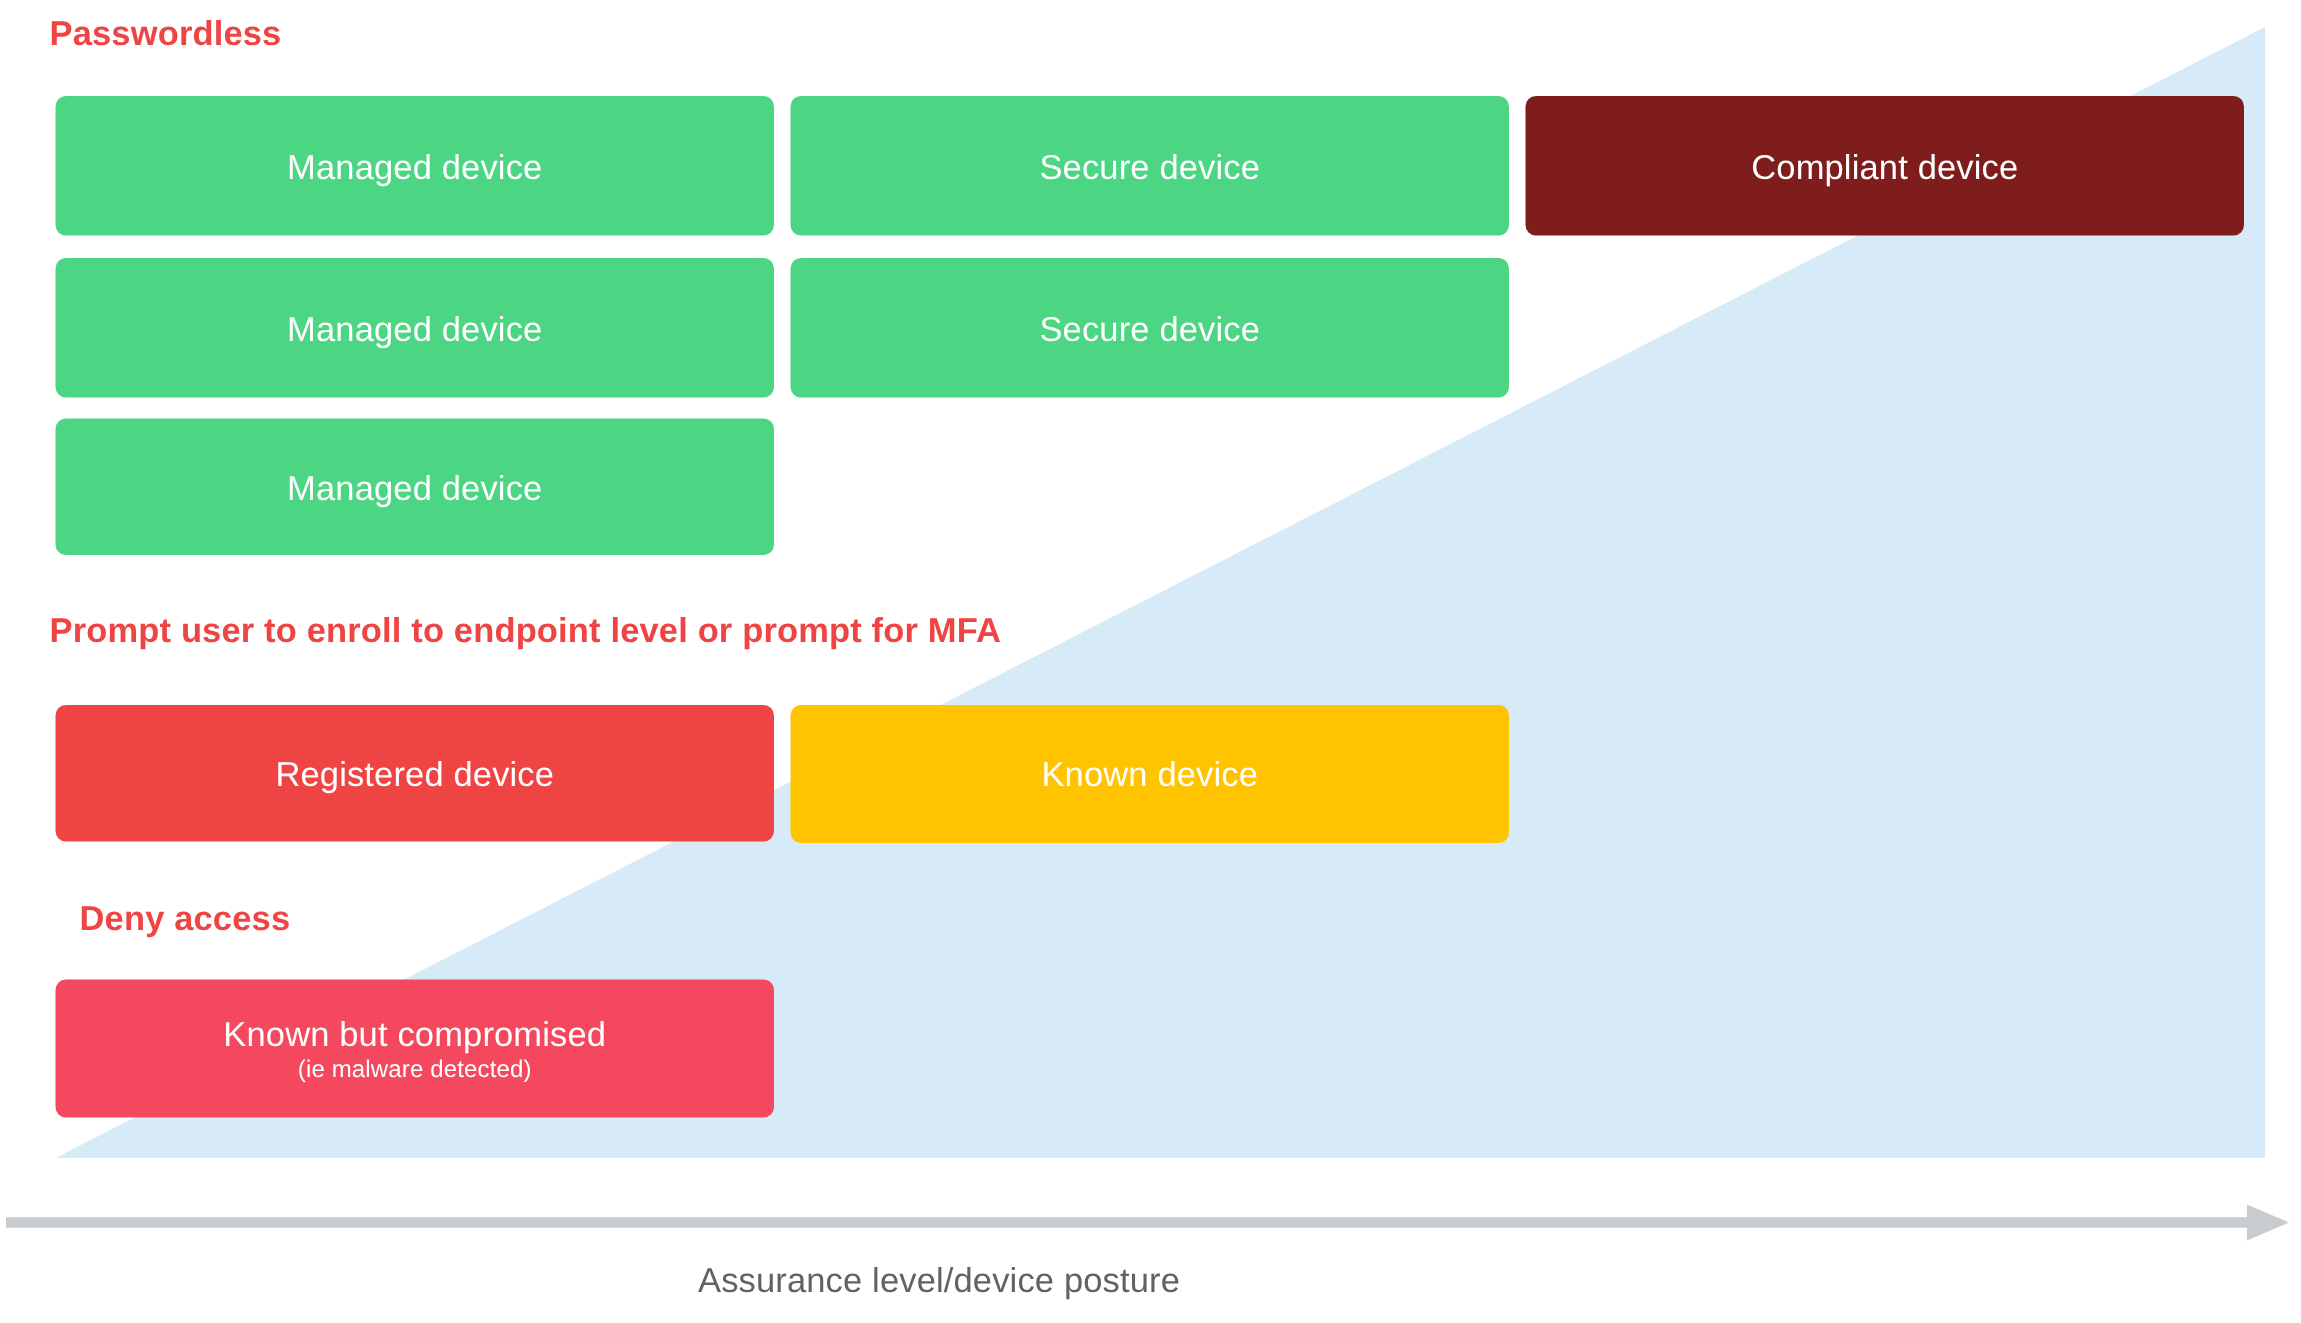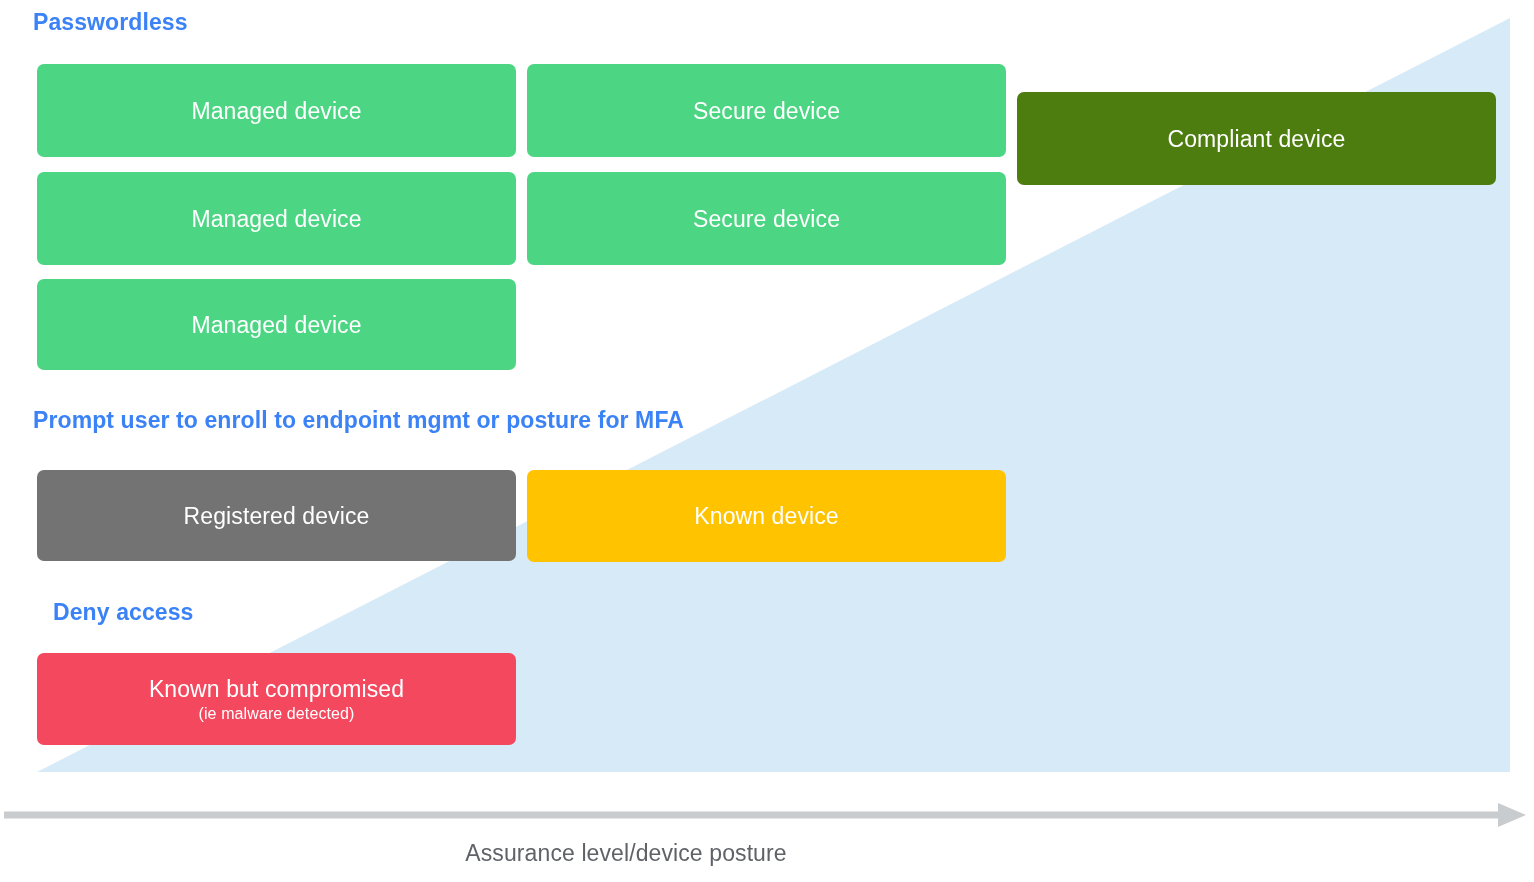--- a/index.html
+++ b/index.html
@@ -27,21 +27,21 @@
     left: 0; top: 0;
     width: 1534px;
     height: 882px;
     z-index: 0;
     pointer-events: none;
   }
 
   .section-heading {
     position: absolute;
     left: 33px;
-    color: #3b82f6;
+    color: #ef4444;
     font-size: 23px;
     font-weight: bold;
     letter-spacing: 0.1px;
     line-height: 28px;
     white-space: nowrap;
     z-index: 3;
   }
 
   .card {
     position: absolute;
@@ -103,34 +103,34 @@
   </svg>
 
   <div id="sections-root">
       <div class="section-heading" style="top: 8px;">Passwordless</div>
       <div class="card" style="left: 37px; top: 64px; width: 479px; height: 93px; background: rgb(76, 214, 131);">
         <div class="card-label">Managed device</div>
       </div>
       <div class="card" style="left: 527px; top: 64px; width: 479px; height: 93px; background: rgb(76, 214, 131);">
         <div class="card-label">Secure device</div>
       </div>
-      <div class="card" style="left: 1017px; top: 64px; width: 479px; height: 93px; background: #4d7c0f; margin-top: 28px;">
+      <div class="card" style="left: 1017px; top: 64px; width: 479px; height: 93px; background: #7f1d1d;">
         <div class="card-label">Compliant device</div>
       </div>
       <div class="card" style="left: 37px; top: 172px; width: 479px; height: 93px; background: rgb(76, 214, 131);">
         <div class="card-label">Managed device</div>
       </div>
       <div class="card" style="left: 527px; top: 172px; width: 479px; height: 93px; background: rgb(76, 214, 131);">
         <div class="card-label">Secure device</div>
       </div>
       <div class="card" style="left: 37px; top: 279px; width: 479px; height: 91px; background: rgb(76, 214, 131);">
         <div class="card-label">Managed device</div>
       </div>
-      <div class="section-heading" style="top: 406px;">Prompt user to enroll to endpoint mgmt or posture for MFA</div>
-      <div class="card" style="left: 37px; top: 470px; width: 479px; height: 91px; background: #737373;">
+      <div class="section-heading" style="top: 406px;">Prompt user to enroll to endpoint level or prompt for MFA</div>
+      <div class="card" style="left: 37px; top: 470px; width: 479px; height: 91px; background: #ef4444;">
         <div class="card-label">Registered device</div>
       </div>
       <div class="card" style="left: 527px; top: 470px; width: 479px; height: 92px; background: rgb(255, 195, 0);">
         <div class="card-label">Known device</div>
       </div>
       <div class="section-heading" style="top: 598px; margin-left: 20px;">Deny access</div>
       <div class="card" style="left: 37px; top: 653px; width: 479px; height: 92px; background: rgb(244, 72, 95);">
         <div class="card-label">Known but compromised</div>
         <div class="card-sublabel">(ie malware detected)</div>
       </div>

